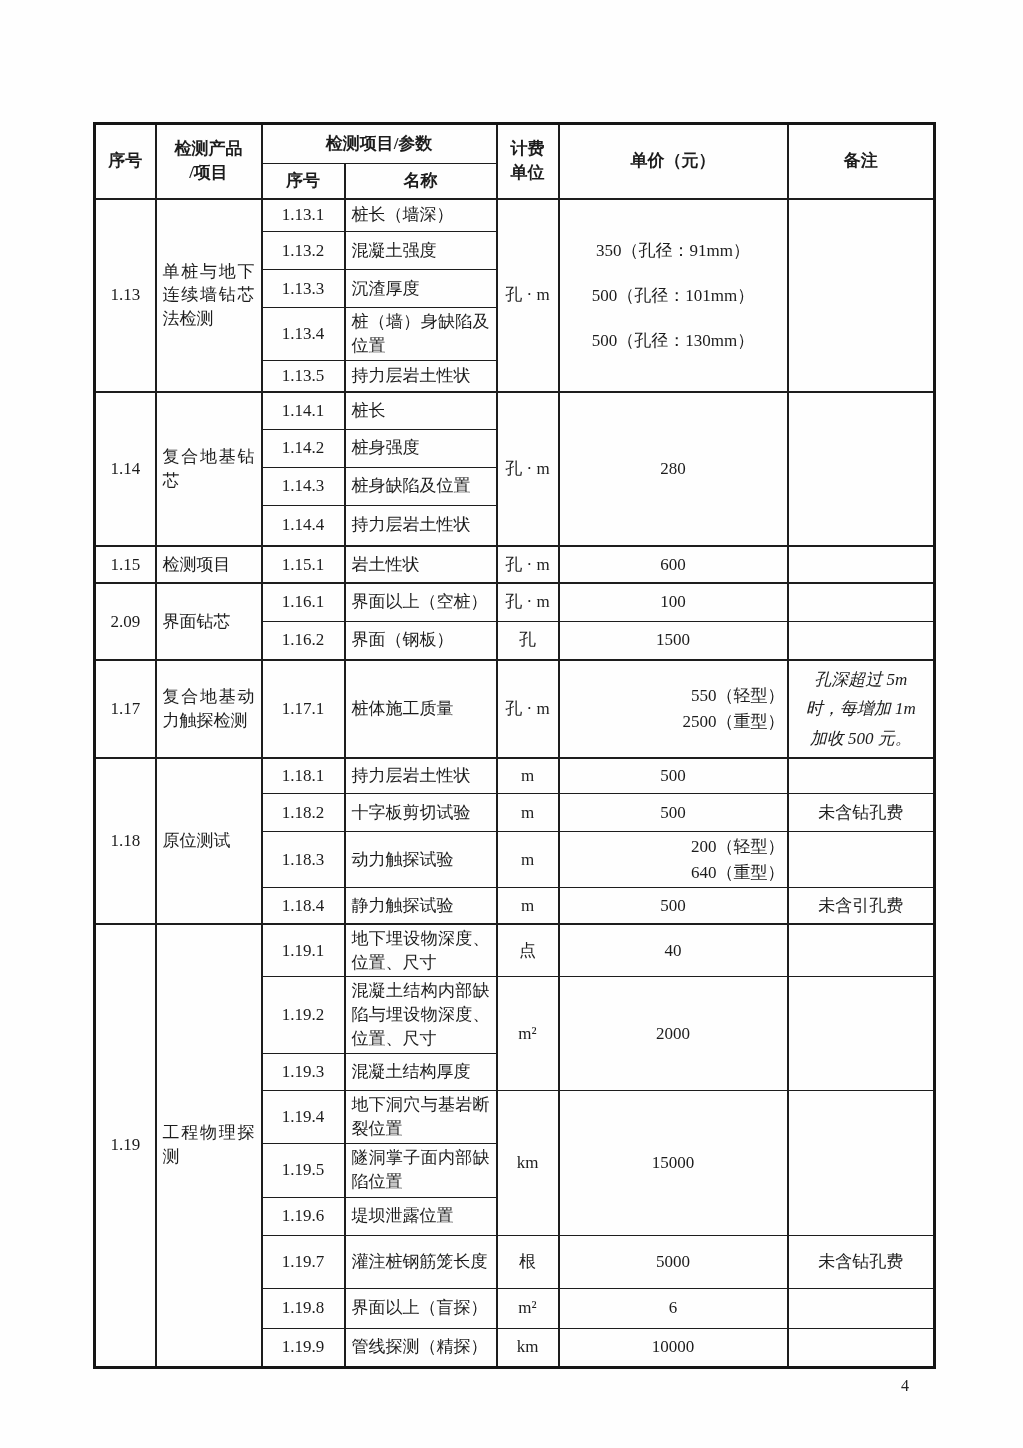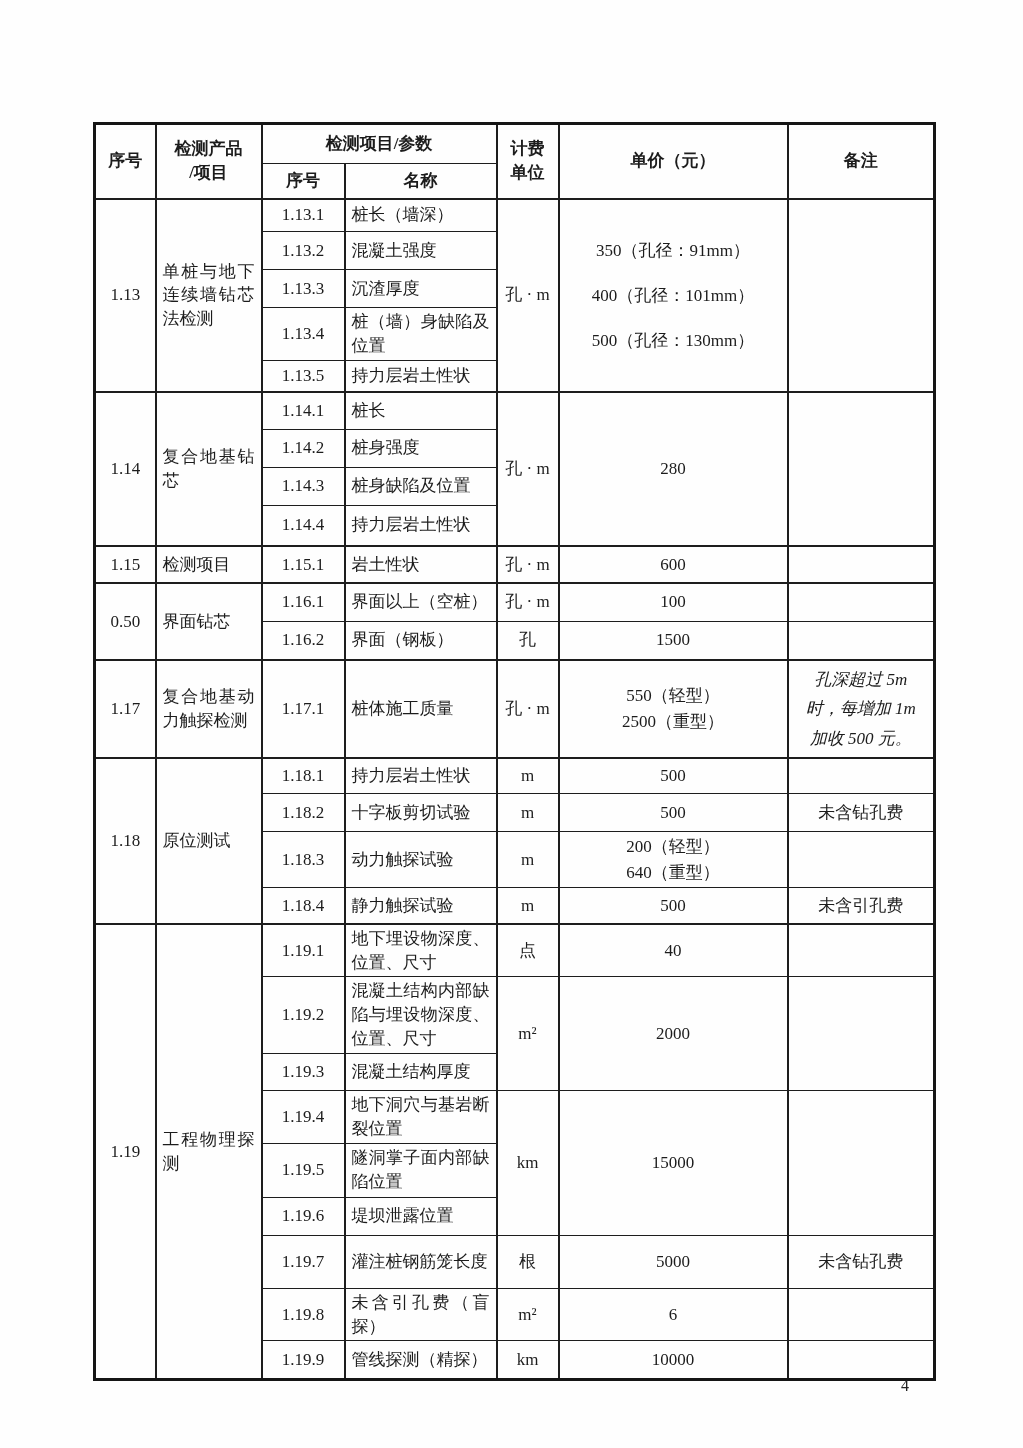--- a/index.html
+++ b/index.html
@@ -24,21 +24,21 @@
     padding:2px 6px;
     line-height:1.4;
     overflow:hidden;
   }
   tr.sec > td { border-top-width:2px;margin-left:18px; }
   tr.hdr td { font-weight:bold; text-align:center; }
   .c { text-align:center; padding:2px 2px; }
   .name { text-align:justify; text-justify:inter-character; }
   .spread { padding:4px 2px; }
   .spread div { line-height:2.65; }
-  .p2 div { line-height:1.5; }
+  .p2 div { line-height:1.5;text-align:right; }
   .remark-left { text-align:center; padding:4px 13px; line-height:1.72;font-style:italic; }
   .pagenum {
     position:absolute; left:901px; top:1377px;
     font-size:16px; color:#222;
   }
 </style>
 </head>
 <body>
 
 <div class="page">
@@ -75,21 +75,21 @@
   </tr>
 
   <tr class="sec" style="height:33px">
     <td rowspan="5" class="c">1.13</td>
     <td rowspan="5" class="name">单桩与地下连续墙钻芯法检测</td>
     <td class="c">1.13.1</td>
     <td class="name">桩长（墙深）</td>
     <td rowspan="5" class="c">孔 · m</td>
     <td rowspan="5" class="c spread">
       <div>350（孔径：91mm）</div>
-      <div>400（孔径：101mm）</div>
+      <div>500（孔径：101mm）</div>
       <div>500（孔径：130mm）</div>
     </td>
     <td rowspan="5" class="c"></td>
   </tr>
   <tr style="height:38px">
     <td class="c">1.13.2</td>
     <td class="name">混凝土强度</td>
   </tr>
   <tr style="height:38px">
     <td class="c">1.13.3</td>
@@ -130,21 +130,21 @@
     <td class="c">1.15</td>
     <td class="name">检测项目</td>
     <td class="c">1.15.1</td>
     <td class="name">岩土性状</td>
     <td class="c">孔 · m</td>
     <td class="c">600</td>
     <td class="c"></td>
   </tr>
 
   <tr class="sec" style="height:38px">
-    <td rowspan="2" class="c">0.50</td>
+    <td rowspan="2" class="c">2.09</td>
     <td rowspan="2" class="name">界面钻芯</td>
     <td class="c">1.16.1</td>
     <td class="name">界面以上（空桩）</td>
     <td class="c">孔 · m</td>
     <td class="c">100</td>
     <td class="c"></td>
   </tr>
   <tr style="height:39px">
     <td class="c">1.16.2</td>
     <td class="name">界面（钢板）</td>
@@ -237,21 +237,21 @@
   </tr>
   <tr style="height:53px">
     <td class="c">1.19.7</td>
     <td class="name">灌注桩钢筋笼长度</td>
     <td class="c">根</td>
     <td class="c">5000</td>
     <td class="c">未含钻孔费</td>
   </tr>
   <tr style="height:40px">
     <td class="c">1.19.8</td>
-    <td class="name">未含引孔费（盲探）</td>
+    <td class="name">界面以上（盲探）</td>
     <td class="c">m²</td>
     <td class="c">6</td>
     <td class="c"></td>
   </tr>
   <tr style="height:39px">
     <td class="c">1.19.9</td>
     <td class="name">管线探测（精探）</td>
     <td class="c">km</td>
     <td class="c">10000</td>
     <td class="c"></td>

